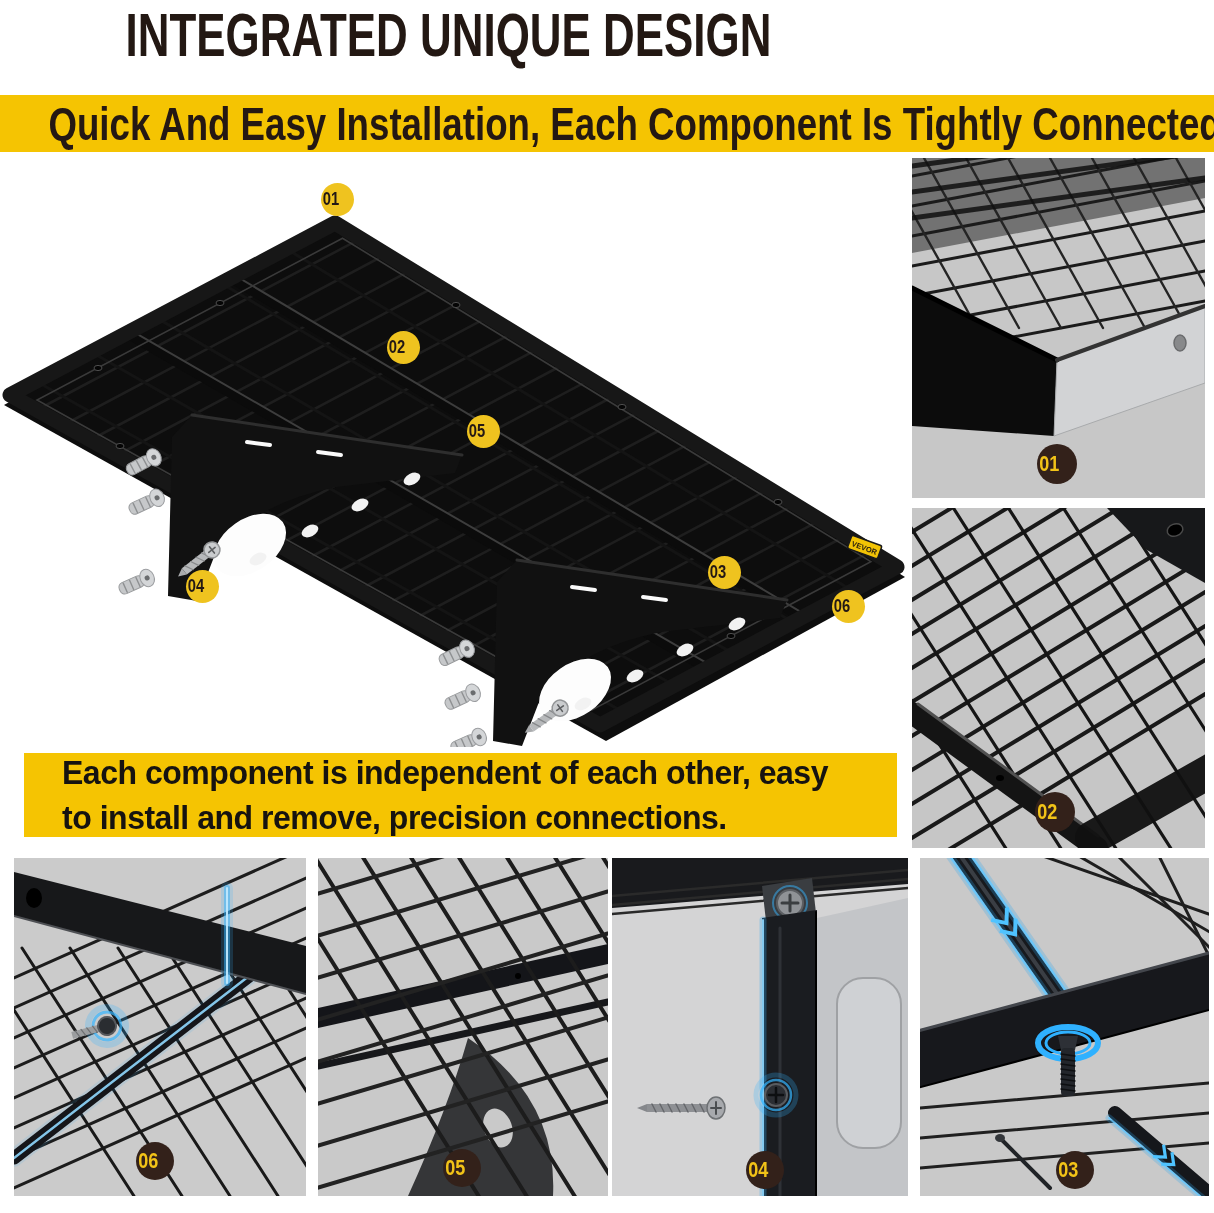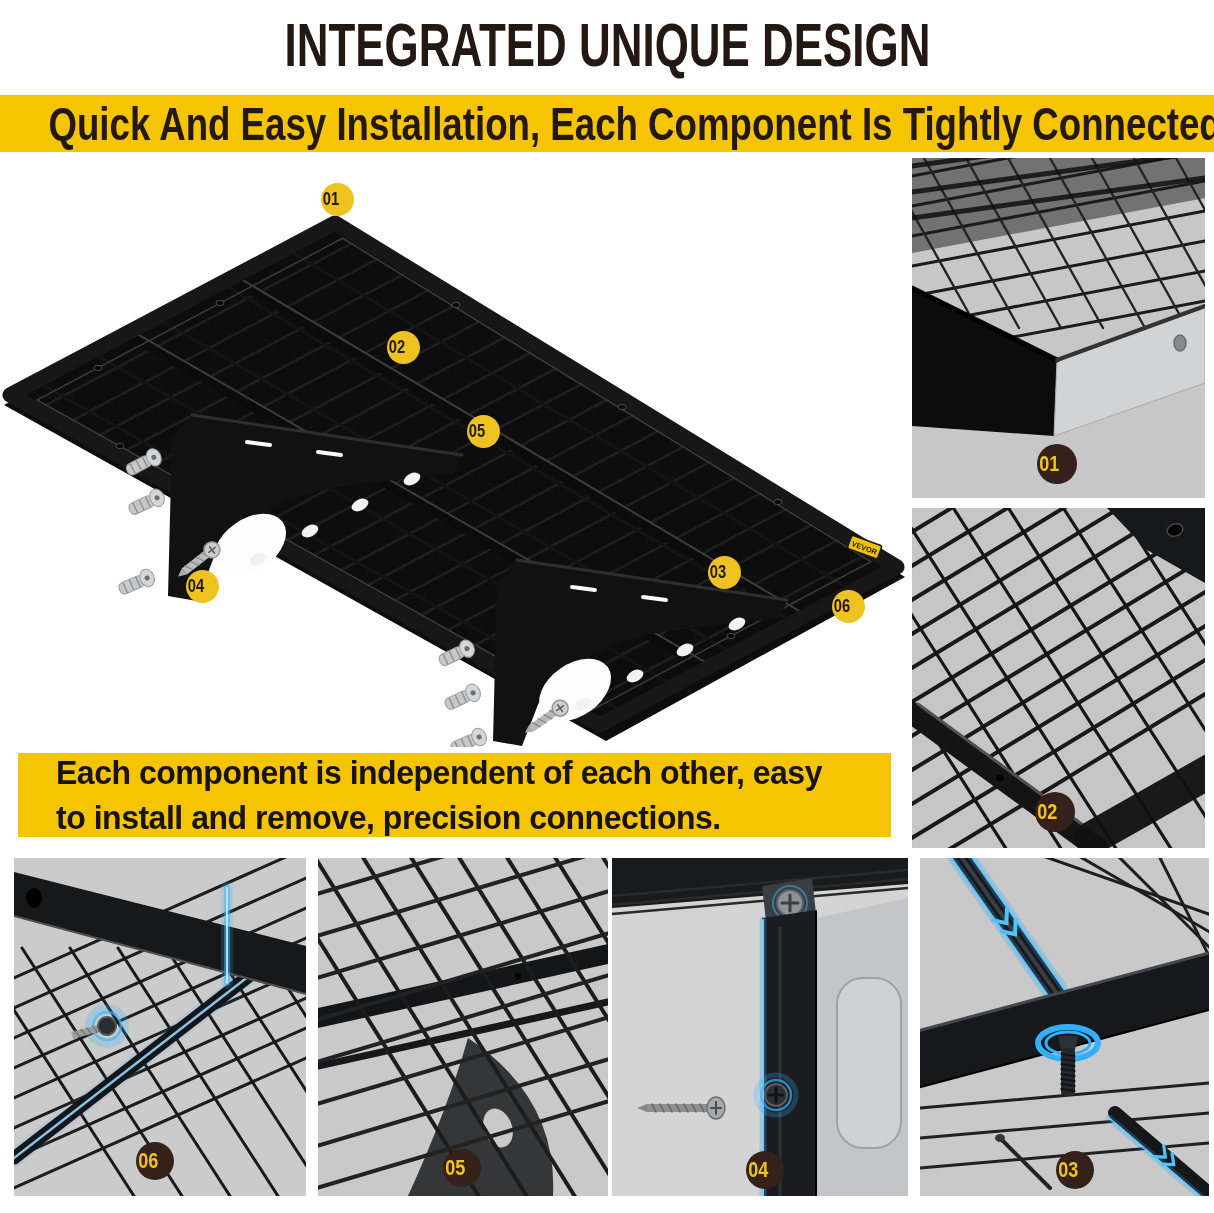--- a/index.html
+++ b/index.html
@@ -1,38 +1,38 @@
 <!DOCTYPE html>
 <html><head>
 <meta charset="utf-8">
 <style>
   html,body{margin:0;padding:0;background:#fff;}
   .page{position:relative;width:1214px;height:1213px;background:#ffffff;overflow:hidden;
         font-family:"Liberation Sans",sans-serif;}
   
-  .title{position:absolute;top:10px;left:0;width:1214px;text-align:center;}
+  .title{position:absolute;top:0;left:0;width:1214px;}
   .title span{display:inline-block;white-space:nowrap;font-size:61px;font-weight:700;
               color:#231813;transform:scaleX(.72);transform-origin:center;letter-spacing:0px;}
   .banner{position:absolute;top:95px;left:0;width:1214px;height:57px;background:#F5C402;
           display:flex;align-items:center;justify-content:center;padding-left:28px;}
   .banner span{display:inline-block;white-space:nowrap;font-size:47px;font-weight:700;
                color:#241813;transform:scaleX(.78);transform-origin:center;}
   
   .main-fig{position:absolute;left:0;top:155px;width:905px;height:592px;}
   .main-fig svg{position:absolute;left:0;top:0;}
   
   .badge{position:absolute;border-radius:50%;display:flex;align-items:center;justify-content:flex-start;}
   .badge span{display:inline-block;font-weight:700;transform:scaleX(.82);}
   .badge-y{width:33px;height:33px;background:#EFC31F;color:#231815;}
   .badge-y span{font-size:18px;}
   .badge-d{width:40px;height:40px;background:#33211A;color:#F2C318;}
   .badge-d span{font-size:22px;}
   .badge-d.sm{width:38px;height:38px;}
   
-  .info-box{position:absolute;left:18px;top:753px;width:873px;height:84px;background:#F5C402;
+  .info-box{position:absolute;left:24px;top:753px;width:873px;height:84px;background:#F5C402;
             display:flex;flex-direction:column;justify-content:center;padding-left:38px;box-sizing:border-box;}
   .info-box .ln{font-size:33px;font-weight:700;color:#161310;line-height:45px;white-space:nowrap;
                 transform:scaleX(.97);transform-origin:left;letter-spacing:-.5px;}
   
   .panel{position:absolute;overflow:hidden;background:#c9c9c9;}
   .panel svg{position:absolute;left:0;top:0;}
   .p-r1{left:912px;top:158px;width:293px;height:340px;}
   .p-r2{left:912px;top:508px;width:293px;height:340px;}
   .p-b1{left:14px; top:858px;width:292px;height:338px;}
   .p-b2{left:318px;top:858px;width:290px;height:338px;}

